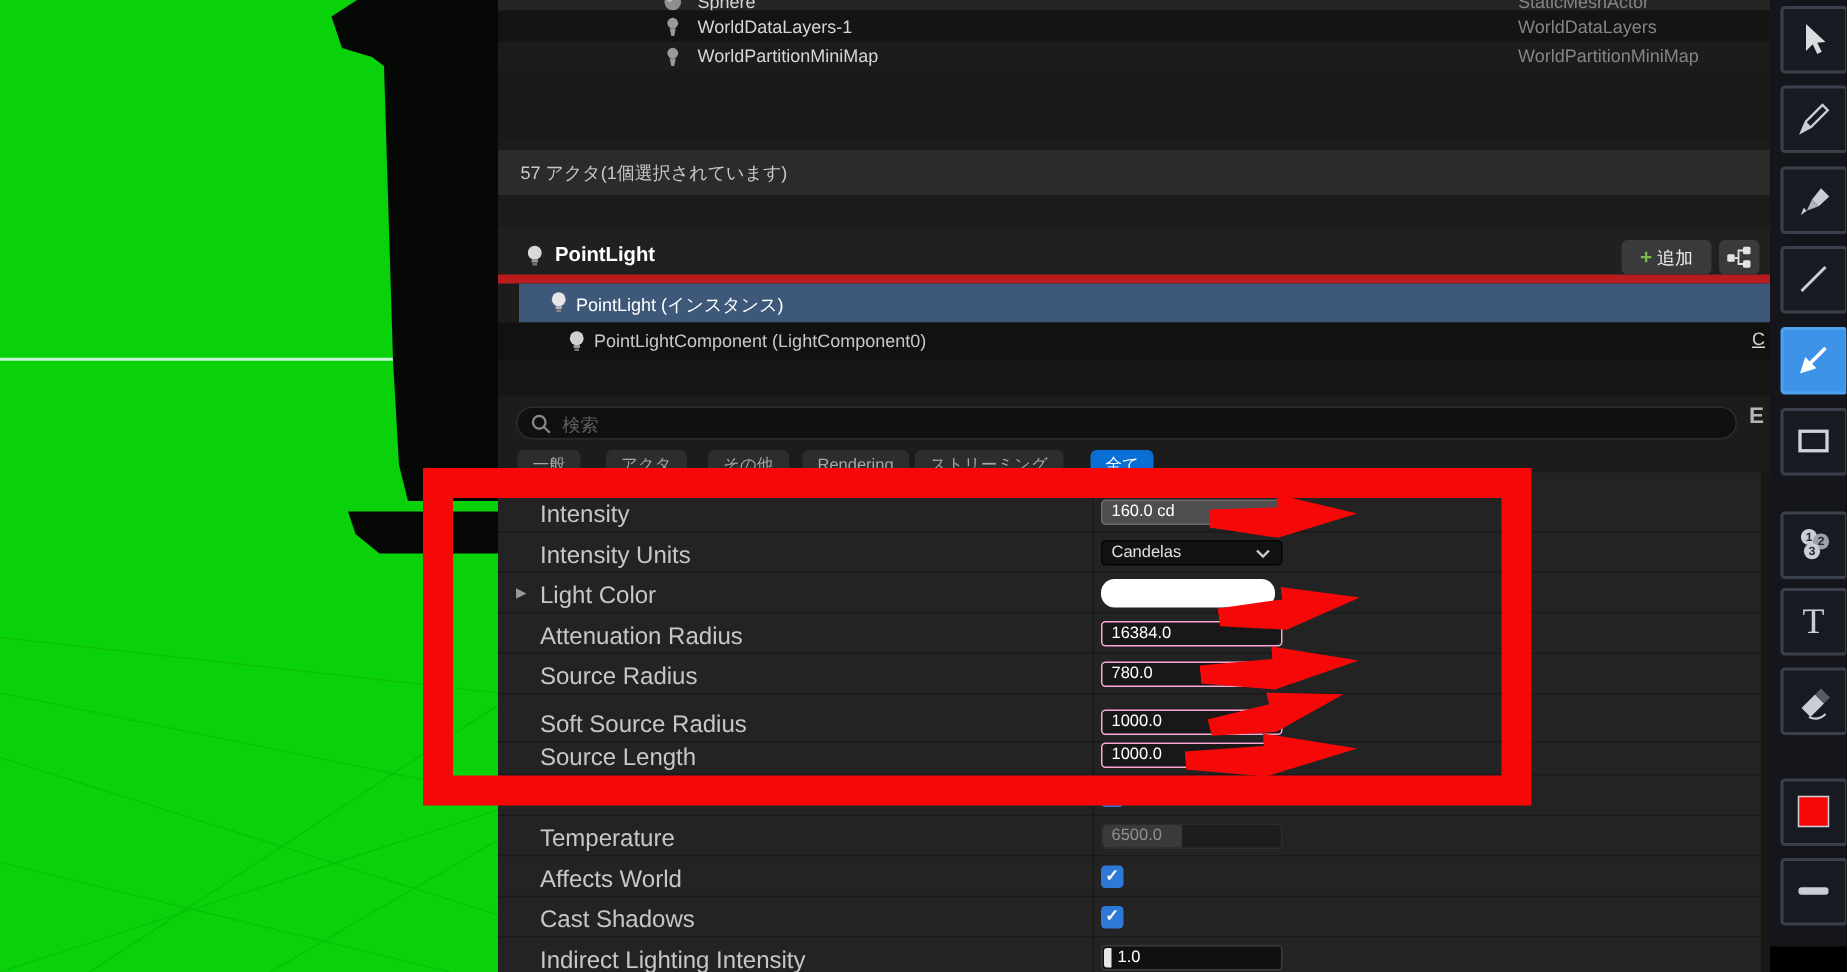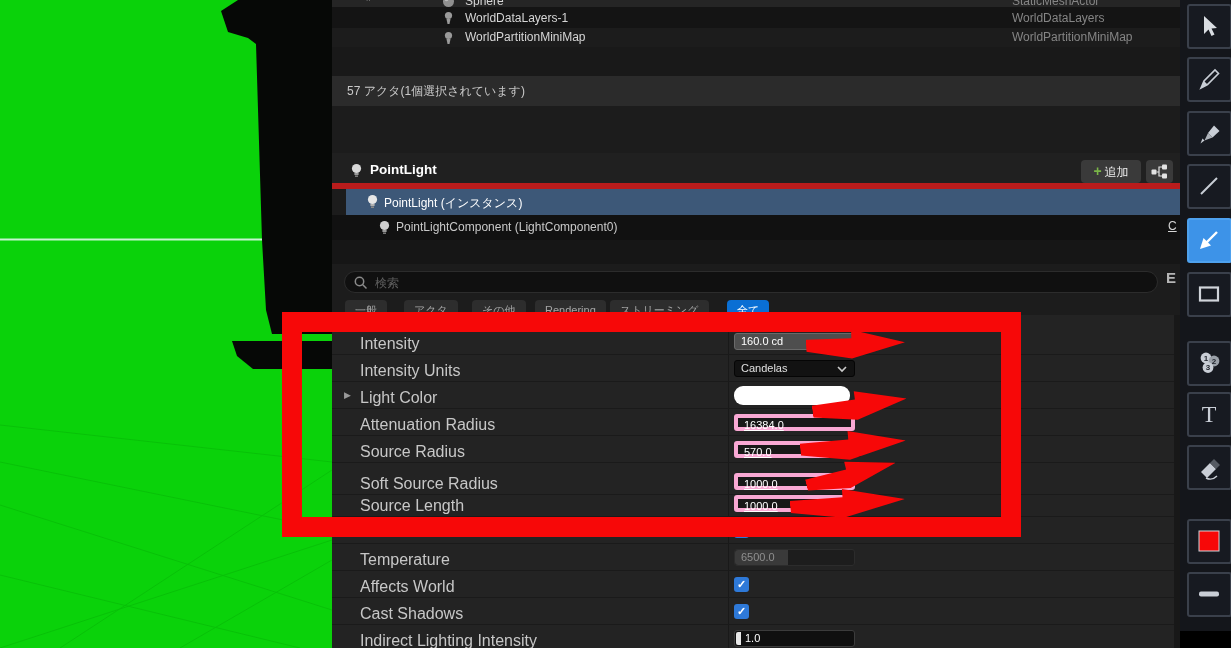--- a/index.html
+++ b/index.html
@@ -10,21 +10,21 @@
   
   .viewport{left:0;top:0;width:332px;height:648px;background:#0ad20a;overflow:hidden;}
 
   
   .panel-bg{left:332px;top:0;width:848px;height:648px;background:#1c1c1c;}
   .outliner{left:332px;top:0;width:848px;height:92px;background:#191919;overflow:hidden;}
   .o-row{position:absolute;left:0;width:848px;overflow:hidden;}
   .o-row .name{position:absolute;left:133px;color:#d6d6d6;font-size:12px;}
   .o-row .type{position:absolute;left:680px;color:#858585;font-size:12px;}
   .o-icon{position:absolute;left:110px;}
-  .statusbar{left:332px;top:76px;width:848px;height:30px;background:#2b2b2b;color:#c9c9c9;
+  .statusbar{left:332px;top:100px;width:848px;height:30px;background:#2b2b2b;color:#c9c9c9;
              font-size:12px;line-height:30px;padding-left:15px;box-sizing:border-box;}
   .tabzone{left:332px;top:122px;width:848px;height:31px;background:#0e0e0e;}
   .dtab{position:absolute;left:4px;top:3px;width:154px;height:28px;background:#1f1f1f;
         border-radius:6px 6px 0 0;color:#e8e8e8;font-size:12px;}
   .dtab .lbl{position:absolute;left:30px;top:7px;}
   .dtab .x{position:absolute;left:130px;top:6px;color:#9a9a9a;font-size:13px;cursor:default;}
   .hdr{left:332px;top:153px;width:848px;height:36px;background:#202020;border-bottom:6px solid #b91c1c;box-sizing:border-box;}
   .hdr .title{position:absolute;left:38px;top:9px;color:#fff;font-size:13.5px;font-weight:bold;}
   .btn-add{position:absolute;left:749px;top:7px;width:60px;height:23px;background:#3a3a3a;border-radius:4px;
            color:#eee;font-size:12px;text-align:center;line-height:23px;}
@@ -48,21 +48,21 @@
   
   .props{left:332px;top:315px;width:848px;height:333px;background:#232323;}
   .props .vline{position:absolute;left:396px;top:0;width:1px;height:333px;background:#191919;}
   .props .rstrip{position:absolute;left:842px;top:0;width:6px;height:333px;background:#181818;}
   .prow{position:absolute;left:0;width:842px;height:27px;border-bottom:1px solid #1a1a1a;box-sizing:border-box;}
   .prow .lab{position:absolute;left:28px;top:7px;color:#c7c7c7;font-size:16px;}
   .prow .exp{position:absolute;left:12px;top:8px;color:#9a9a9a;font-size:9px;}
   .fld{position:absolute;left:402px;top:5px;height:17px;box-sizing:border-box;font-size:11px;color:#fff;
        line-height:15px;padding-left:6px;border-radius:3px;}
   .fld.spin{width:121px;background:#4e4e4e;border:1px solid #6a6a6a;}
-  .fld.number{width:121px;background:#181818;border:4px solid #f9a8d4;text-decoration:underline;}
+  .fld.number{width:121px;background:#181818;border:1px solid #f9a8d4;}
   .fld.narrow{width:109px;}
   .fld.dropdown{width:121px;background:#121212;border:1px solid #050505;color:#e0e0e0;}
   .fld.dropdown .chev{position:absolute;right:7px;top:5px;}
   .swatch{position:absolute;left:402px;top:4px;width:116px;height:19px;background:#fff;border-radius:9px;}
   .resetsq{position:absolute;left:513px;top:5px;width:16px;height:16px;background:#0c0c0c;border-radius:2px;}
   .fld.tempbar{width:121px;background:#1d1d1d;border:1px solid #2c2c2c;color:#8f8f8f;padding-left:0;}
   .fld.tempbar .fill{position:absolute;left:0;top:0;width:53px;height:15px;background:#3a3a3a;border-radius:3px 0 0 3px;}
   .fld.tempbar .tv{position:absolute;left:6px;top:0;}
   .chk{position:absolute;left:402px;top:6px;width:15px;height:15px;background:#2e79d8;border-radius:3px;
        color:#fff;font-size:11px;font-weight:bold;text-align:center;line-height:15px;}
@@ -217,21 +217,21 @@
           <span class="exp">▶</span>
           <span class="lab">Light Color</span>
           <div class="swatch"></div>
         </div>
         <div class="prow" style="top: 94px;">
           <span class="lab">Attenuation Radius</span>
           <div class="fld number">16384.0</div>
         </div>
         <div class="prow" style="top: 121px;">
           <span class="lab">Source Radius</span>
-          <div class="fld number narrow">570.0</div>
+          <div class="fld number narrow">780.0</div>
           <div class="resetsq"></div>
         </div>
         <div class="prow" style="top: 153px; padding-left: 48px;">
           <span class="lab">Soft Source Radius</span>
           <div class="fld number">1000.0</div>
         </div>
         <div class="prow" style="top: 175px;">
           <span class="lab">Source Length</span>
           <div class="fld number">1000.0</div>
         </div>

